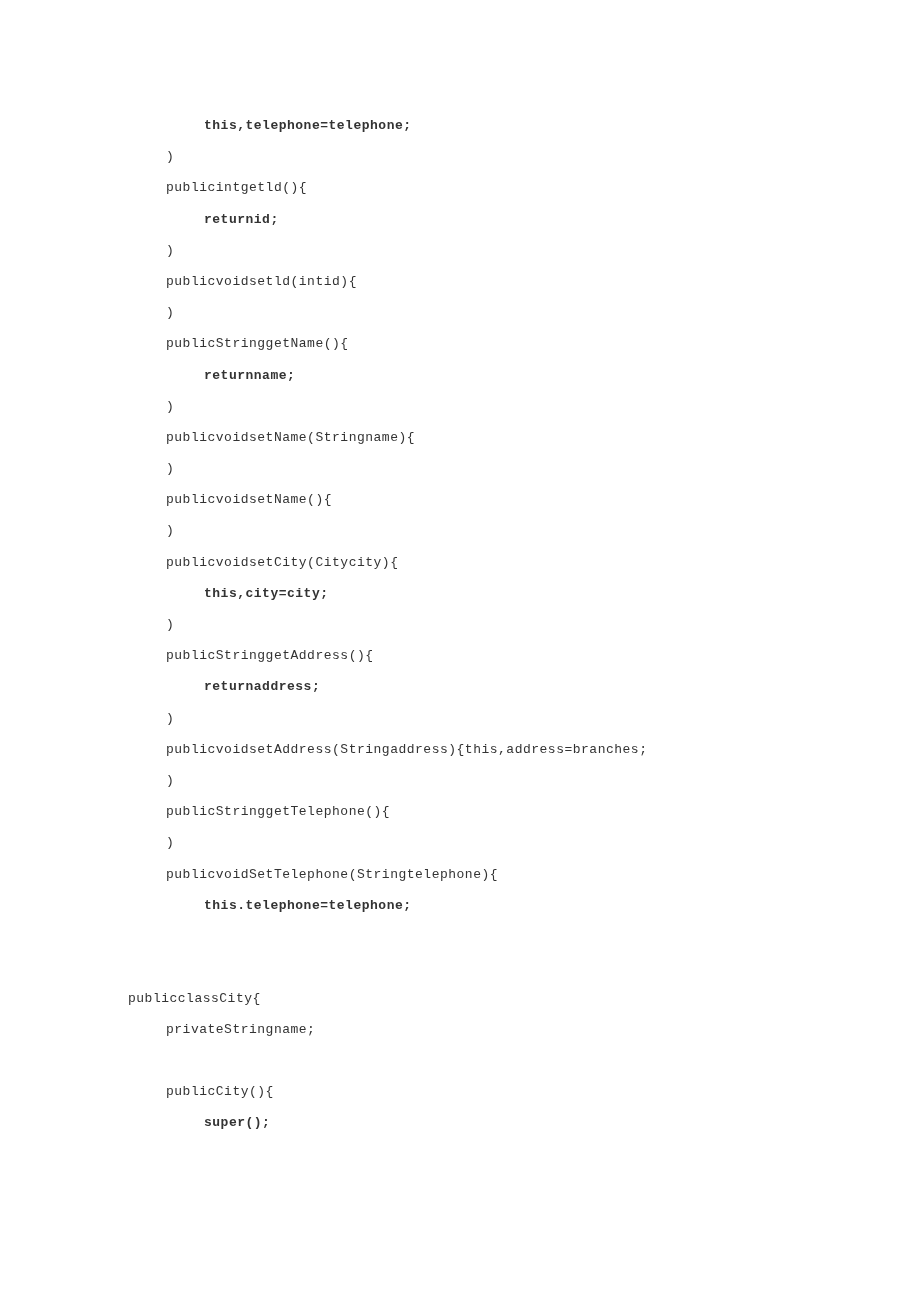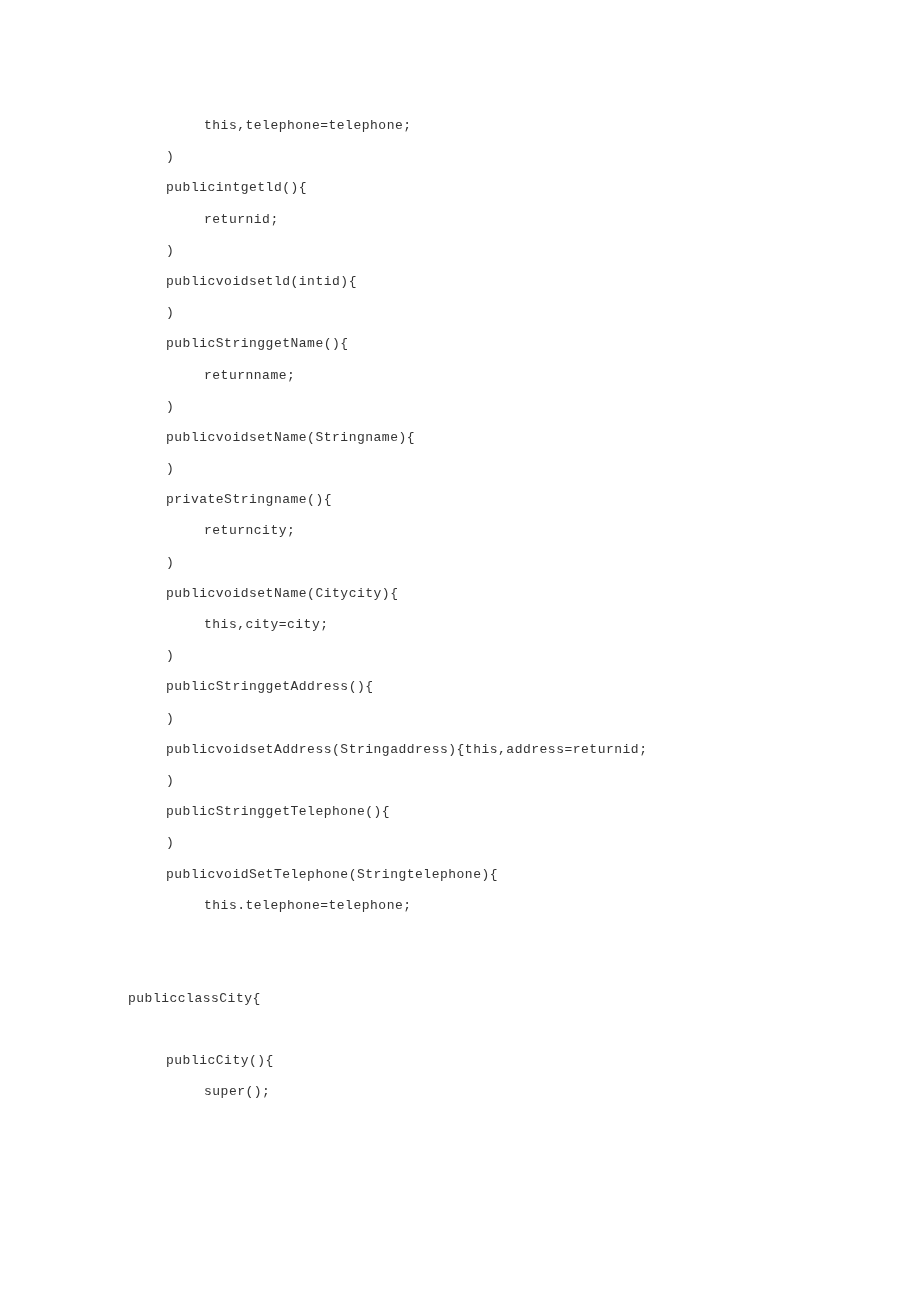--- a/index.html
+++ b/index.html
@@ -13,52 +13,53 @@
   }
   .page {
     padding: 110px 60px 60px 128px;
     line-height: 2.4;
   }
   .line {
     white-space: pre;
     letter-spacing: 0.5px;
   }
   .indent1 { padding-left: 38px; }
-  .indent2 { padding-left: 76px; }
+  .indent2 { padding-left: 76px; font-weight: bold; }
   .blank { height: 31px; }
 </style>
 </head>
 <body>
 
 <div class="page" id="code-container">
     <div class="line indent2">this,telephone=telephone;</div>
     <div class="line indent1">)</div>
     <div class="line indent1">publicintgetld(){</div>
     <div class="line indent2">returnid;</div>
     <div class="line indent1">)</div>
     <div class="line indent1">publicvoidsetld(intid){</div>
     <div class="line indent1">)</div>
     <div class="line indent1">publicStringgetName(){</div>
     <div class="line indent2">returnname;</div>
     <div class="line indent1">)</div>
     <div class="line indent1">publicvoidsetName(Stringname){</div>
     <div class="line indent1">)</div>
-    <div class="line indent1">privateStringname(){</div>
-    <div class="line indent2">returncity;</div>
+    <div class="line indent1">publicvoidsetName(){</div>
     <div class="line indent1">)</div>
-    <div class="line indent1">publicvoidsetName(Citycity){</div>
+    <div class="line indent1">publicvoidsetCity(Citycity){</div>
     <div class="line indent2">this,city=city;</div>
     <div class="line indent1">)</div>
     <div class="line indent1">publicStringgetAddress(){</div>
+    <div class="line indent2">returnaddress;</div>
     <div class="line indent1">)</div>
-    <div class="line indent1">publicvoidsetAddress(Stringaddress){this,address=returnid;</div>
+    <div class="line indent1">publicvoidsetAddress(Stringaddress){this,address=branches;</div>
     <div class="line indent1">)</div>
     <div class="line indent1">publicStringgetTelephone(){</div>
     <div class="line indent1">)</div>
     <div class="line indent1">publicvoidSetTelephone(Stringtelephone){</div>
     <div class="line indent2">this.telephone=telephone;</div>
     <div class="blank"></div>
     <div class="blank"></div>
     <div class="line indent0">publicclassCity{</div>
+    <div class="line indent1">privateStringname;</div>
     <div class="blank"></div>
     <div class="line indent1">publicCity(){</div>
     <div class="line indent2">super();</div>
   </div>
 
 </body></html>

